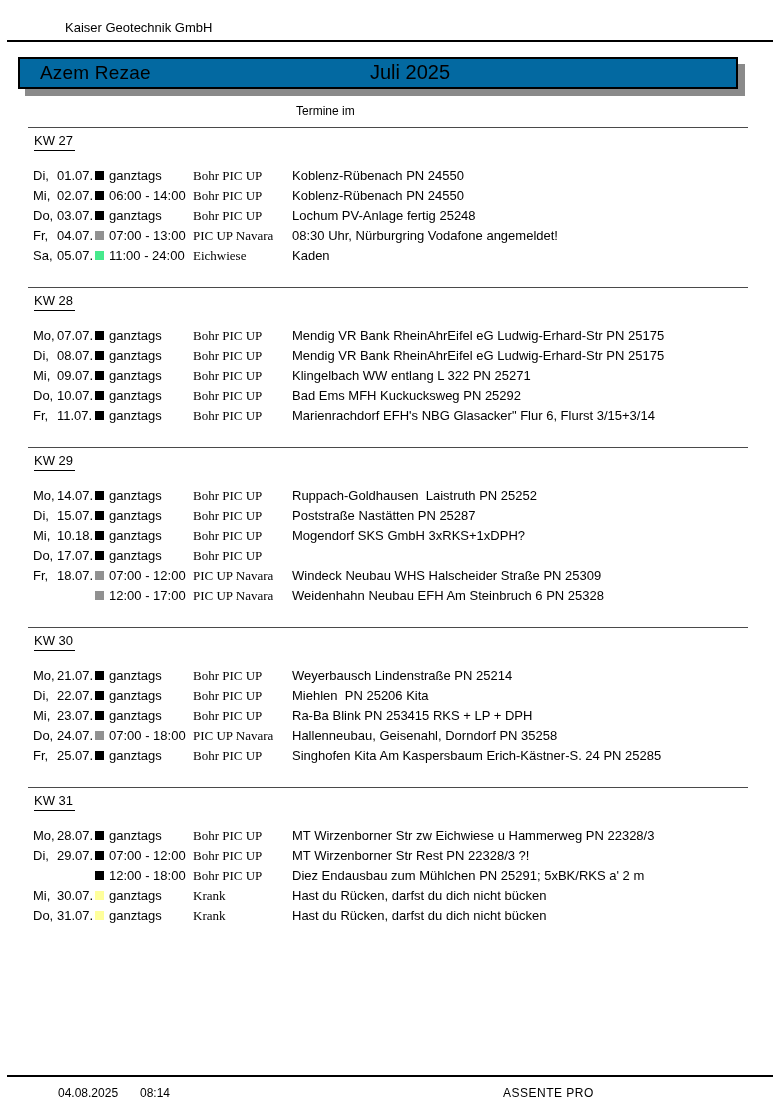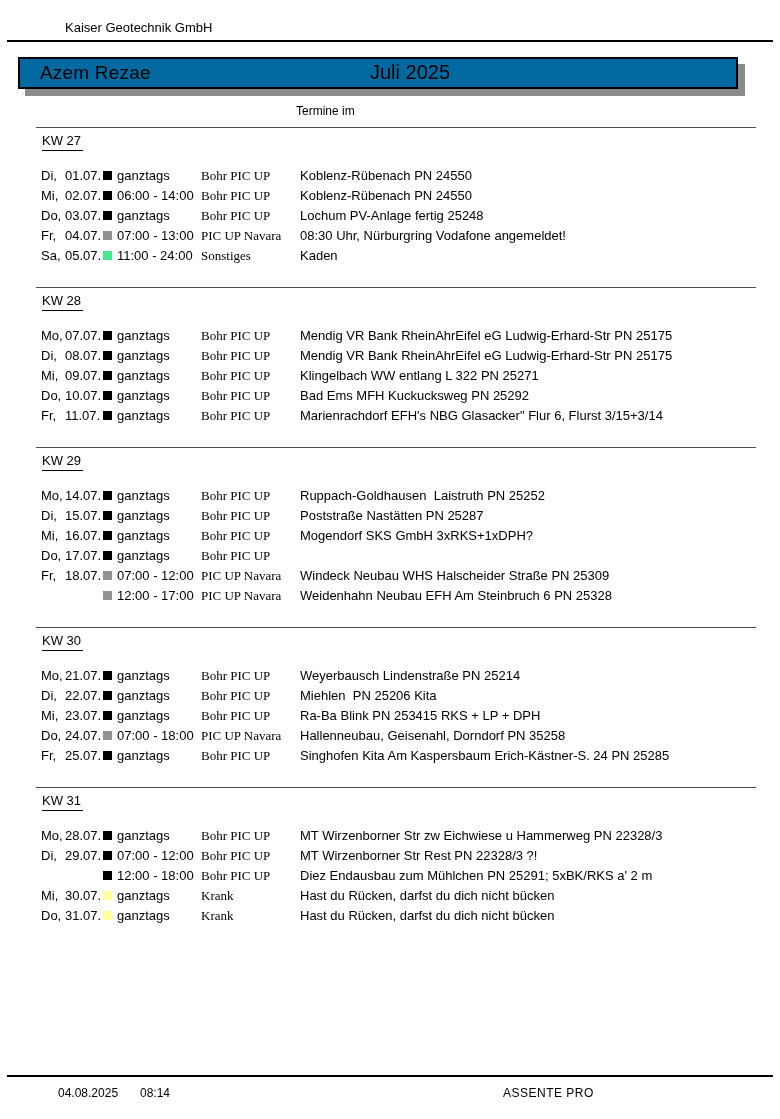--- a/index.html
+++ b/index.html
@@ -38,21 +38,21 @@
     font-size: 12px;
     margin-top: 20px;
   }
   .title-box .month {
     position: absolute; left: 350px; top: 2px;
     font-size: 20px;
   }
 
   #sections { position: absolute; left: 0; top: 127px; width: 780px; }
 
-  .section { margin-bottom: 21px; margin-left: 8px; }
+  .section { margin-bottom: 21px; }
   .section .rule {
     height: 1px; background: #4a4a4a;
     margin-left: 28px; width: 720px;
   }
   .kw-wrap { height: 38px; padding-top: 3px; }
   .kw {
     display: inline-block;
     margin-left: 34px;
     font-size: 13px;
     border-bottom: 1px solid #000;
@@ -130,21 +130,21 @@
     <span class="c-time">07:00 - 13:00</span>
     <span class="c-cat">PIC UP Navara</span>
     <span class="c-desc">08:30 Uhr, Nürburgring Vodafone angemeldet!</span>
   </div>
 
   <div class="row">
     <span class="c-day">Sa,</span>
     <span class="c-date">05.07.</span>
     <span class="c-sq" style="background: rgb(70, 233, 140);"></span>
     <span class="c-time">11:00 - 24:00</span>
-    <span class="c-cat">Sonstiges</span>
+    <span class="c-cat">Eichwiese</span>
     <span class="c-desc">Kaden</span>
   </div>
 </div>
   </div>
 
   <div class="section">
     <div class="rule"></div>
     <div class="kw-wrap">
       <span class="kw">KW 28</span>
     </div>
@@ -215,21 +215,21 @@
     <span class="c-day">Di,</span>
     <span class="c-date">15.07.</span>
     <span class="c-sq" style="background: rgb(0, 0, 0);"></span>
     <span class="c-time">ganztags</span>
     <span class="c-cat">Bohr PIC UP</span>
     <span class="c-desc">Poststraße Nastätten PN 25287</span>
   </div>
 
   <div class="row">
     <span class="c-day">Mi,</span>
-    <span class="c-date">16.07.</span>
+    <span class="c-date">10.18.</span>
     <span class="c-sq" style="background: rgb(0, 0, 0);"></span>
     <span class="c-time">ganztags</span>
     <span class="c-cat">Bohr PIC UP</span>
     <span class="c-desc">Mogendorf SKS GmbH 3xRKS+1xDPH?</span>
   </div>
 
   <div class="row">
     <span class="c-day">Do,</span>
     <span class="c-date">17.07.</span>
     <span class="c-sq" style="background: rgb(0, 0, 0);"></span>

